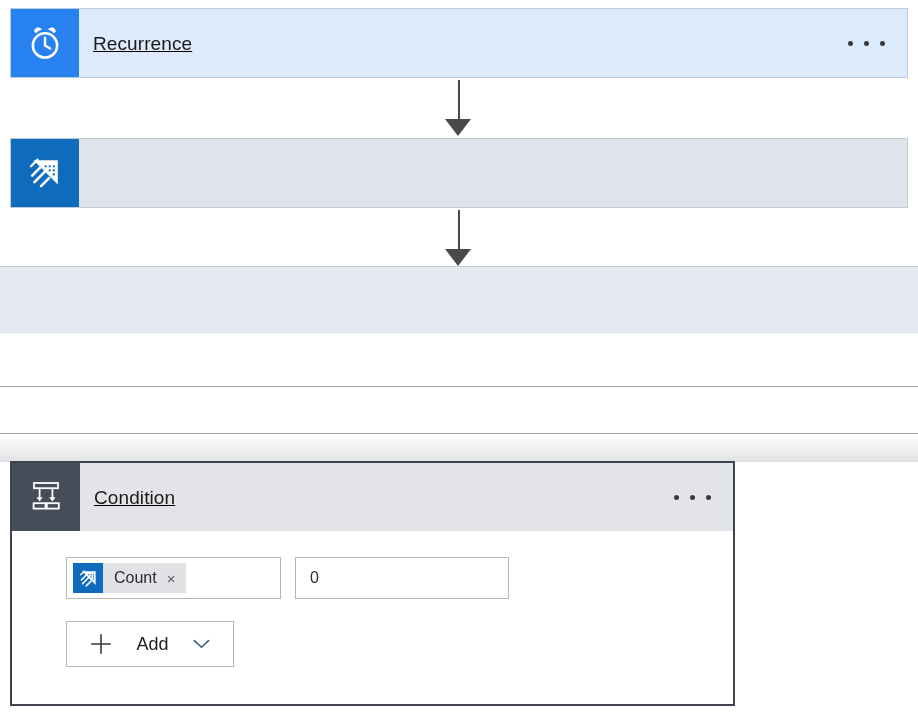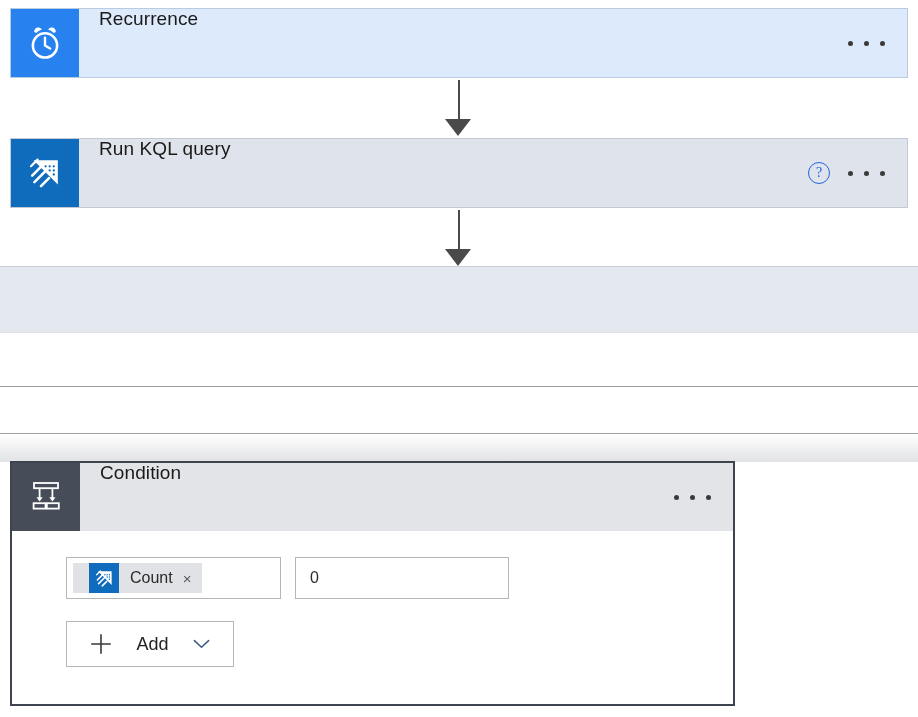--- a/index.html
+++ b/index.html
@@ -22,22 +22,24 @@
   .card-icon {
     width: 68px;
     flex: 0 0 68px;
     display: flex;
     align-items: center;
     justify-content: center;
   }
   .card-body {
     flex: 1 1 auto;
     display: flex;
+    align-items: center;
     position: relative;
-    padding-left: 20px;
+    padding-left: 14px;
+    text-decoration: underline;
   }
   .card-title {
     font-size: 19px;
     color: #1b1a19;
     font-weight: 400;
     letter-spacing: .1px;
     line-height: 1;
   }
   .card-actions {
     position: absolute;
@@ -150,21 +152,20 @@
     display: flex;
     align-items: center;
     padding: 0 6px;
   }
   .token {
     display: flex;
     align-items: center;
     height: 30px;
     background: #e1e2e6;
     padding-right: 4px;
-    padding-left: 16px;
   }
   .token-icon {
     width: 30px; height: 30px;
     background: #0f6cbd;
     display: flex; align-items: center; justify-content: center;
     flex: 0 0 30px;
   }
   .token-label {
     font-size: 16px;
     color: #2b2b2b;
@@ -256,31 +257,20 @@
         <circle cx="21.7" cy="10.3" r="1.15" fill="#0f6cbd"></circle>
         <circle cx="25.8" cy="10.3" r="1.15" fill="#0f6cbd"></circle>
         <circle cx="21.7" cy="14.4" r="1.15" fill="#0f6cbd"></circle>
         <circle cx="25.8" cy="14.4" r="1.15" fill="#0f6cbd"></circle>
         <circle cx="25.8" cy="18.5" r="1.15" fill="#0f6cbd"></circle>
         <path d="M3.0 10.2 L9.6 3.6" stroke="#ffffff" stroke-width="2.2" stroke-linecap="round"></path>
         <path d="M4.2 19.6 L14.6 9.2" stroke="#ffffff" stroke-width="2.6" stroke-linecap="round"></path>
         <path d="M6.4 26.2 L17.4 15.2" stroke="#ffffff" stroke-width="2.6" stroke-linecap="round"></path>
         <path d="M13.0 30.2 L21.0 22.2" stroke="#ffffff" stroke-width="2.6" stroke-linecap="round"></path>
       </svg>
-    </div>
-    <div class="card-body">
-      <span class="card-title">Run KQL query</span>
-      <div class="card-actions">
-        <div class="help-icon">?</div>
-        <div class="ellipsis">
-          <i></i>
-            <i></i>
-            <i></i>
-        </div>
-      </div>
     </div>
   </div>
 
   <div class="arrow" id="arrow-2">
     <div class="shaft"></div>
       <div class="head"></div>
   </div>
 
   <div id="card-partial"></div>
 

